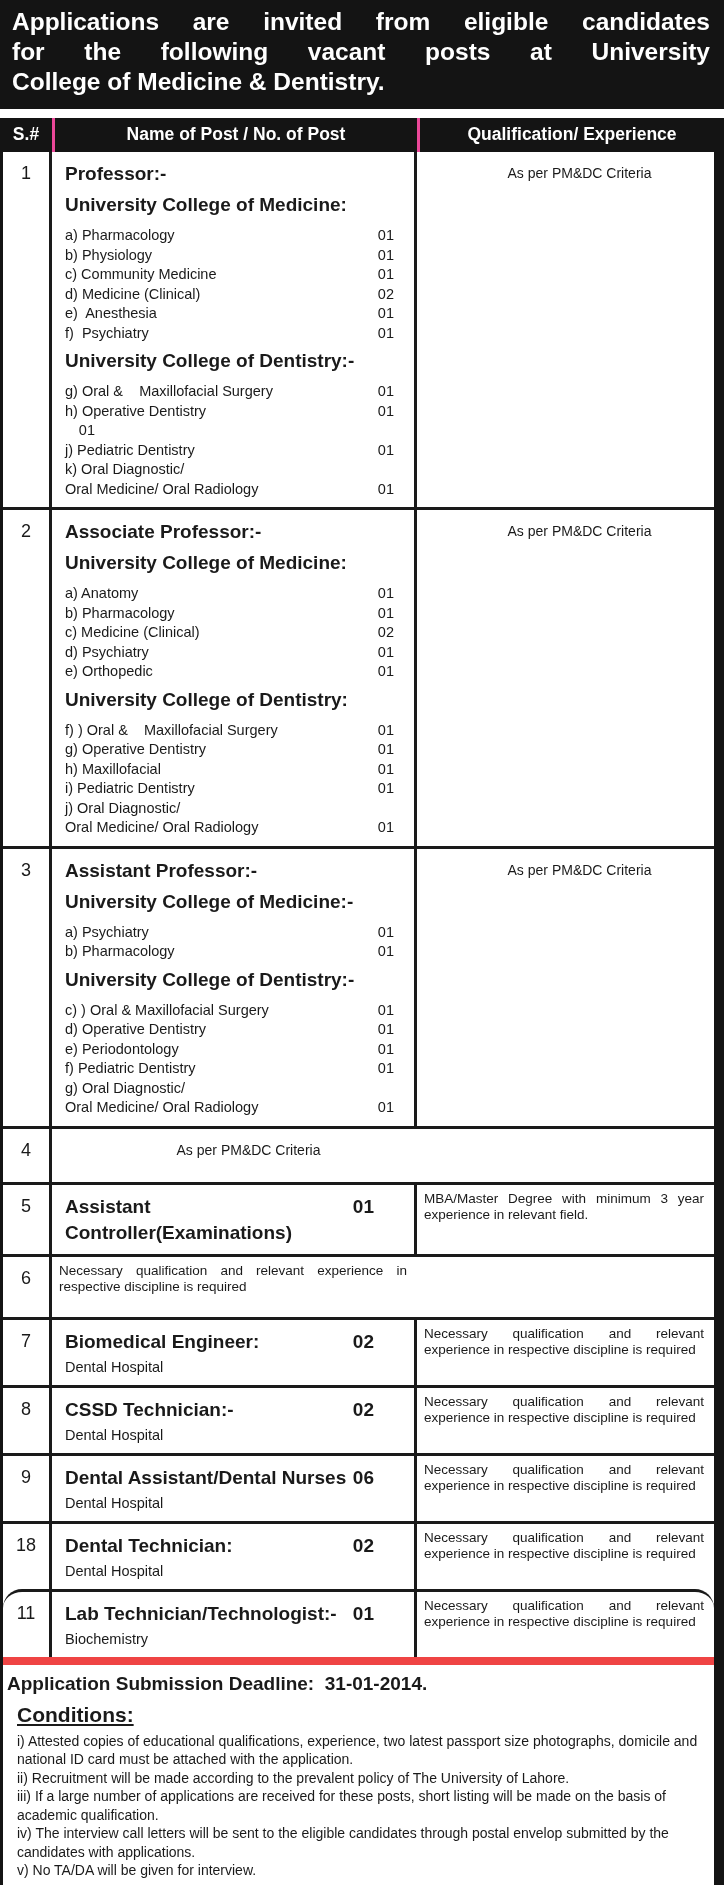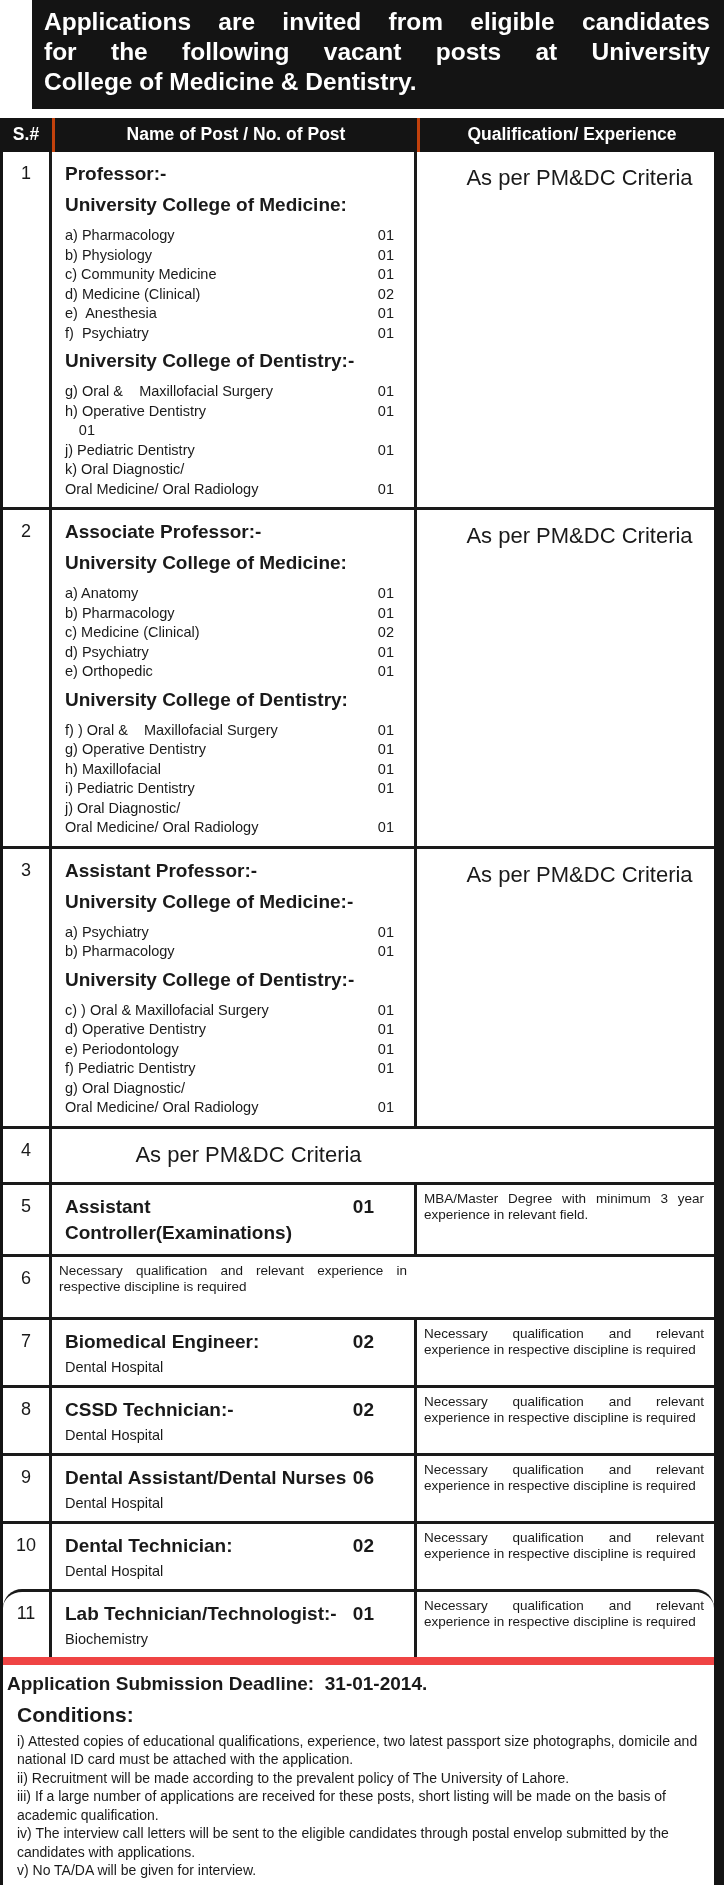--- a/index.html
+++ b/index.html
@@ -13,38 +13,37 @@
   .ad *{box-sizing:border-box;}
 
   
   .ad-header{
     background:#141414;
     color:#fff;
     padding:7px 14px 12px 12px;
     font-weight:bold;
     font-size:24.5px;
     line-height:30px;
-    margin-left:32px;
   }
   .jline{text-align:justify;text-align-last:justify;}
   .jlast{text-align-last:left;}
 
   .white-gap{height:9px;background:#fff;}
 
   
   .tbl-head{
     display:grid;
     grid-template-columns:52px 365px 1fr;
     background:#141414;
     color:#fff;
     font-weight:bold;
     font-size:17.5px;
   }
   .tbl-head .hc{padding:6px 4px 7px;text-align:center;}
-  .tbl-head .hc+.hc{border-left:3px solid #c2410c;}
+  .tbl-head .hc+.hc{border-left:3px solid #ec4899;}
 
   
   .tbl-body{
     border-left:3px solid #141414;
     border-right:10px solid #141414;
     background:#fff;
   }
 
   .row{
     display:grid;
@@ -69,21 +68,21 @@
     padding-top:11px;
     font-size:18px;
   }
   .cell-post{
     border-right:3px solid #1a1a1a;
     padding:9px 0 8px 13px;
   }
   .cell-qual{padding:4px 6px;}
   .qual-large{
     text-align:center;
-    font-size:22px;
+    font-size:14px;
     padding-top:13px;
     margin-left:28px;
   }
   .qual-small{
     font-size:13.5px;
     line-height:16.5px;
     text-align:justify;
     padding:6px 10px 4px 7px;
   }
 
@@ -114,21 +113,21 @@
   .deadline{
     border-top:8px solid #ef4444;
     font-weight:bold;
     font-size:19px;
     padding:8px 4px 2px;
     white-space:pre-wrap;
   }
 
   
   .conditions{padding:2px 16px 14px 14px;}
-  .cond-heading{font-weight:bold;font-size:21px;margin:4px 0 5px;}
+  .cond-heading{font-weight:bold;font-size:21px;margin:4px 0 5px;text-decoration:underline;}
   .cond-item{font-size:14px;line-height:18.5px;}
 </style>
 </head>
 <body>
 
 <div class="ad">
 
   <div class="ad-header">
     <div class="jline">Applications are invited from eligible candidates</div>
     <div class="jline">for the following vacant posts at University</div>
@@ -328,21 +327,21 @@
         </div>
         <div class="row">
           <div class="cell-sn">9</div>
           <div class="cell-post">
             <div class="post-title"><span class="ttl">Dental Assistant/Dental Nurses</span><span class="count">06</span></div>
             <div class="post-sub">Dental Hospital</div>
           </div>
           <div class="cell-qual qual-small">Necessary qualification and relevant experience in respective discipline is required</div>
         </div>
         <div class="row">
-          <div class="cell-sn">10</div>
+          <div class="cell-sn">18</div>
           <div class="cell-post">
             <div class="post-title"><span class="ttl">Dental Technician:</span><span class="count">02</span></div>
             <div class="post-sub">Dental Hospital</div>
           </div>
           <div class="cell-qual qual-small">Necessary qualification and relevant experience in respective discipline is required</div>
         </div>
         <div class="row">
           <div class="cell-sn">11</div>
           <div class="cell-post">
             <div class="post-title"><span class="ttl">Lab Technician/Technologist:-</span><span class="count">01</span></div>

